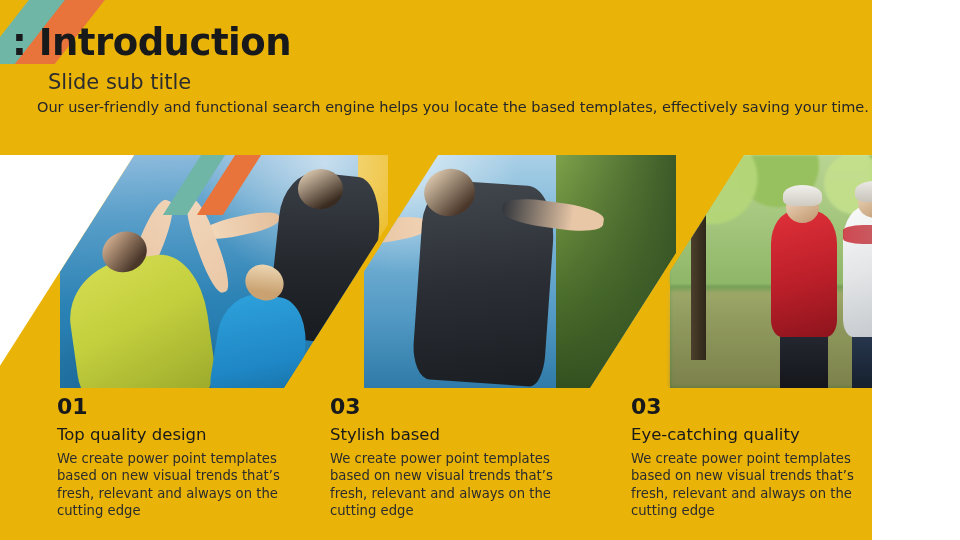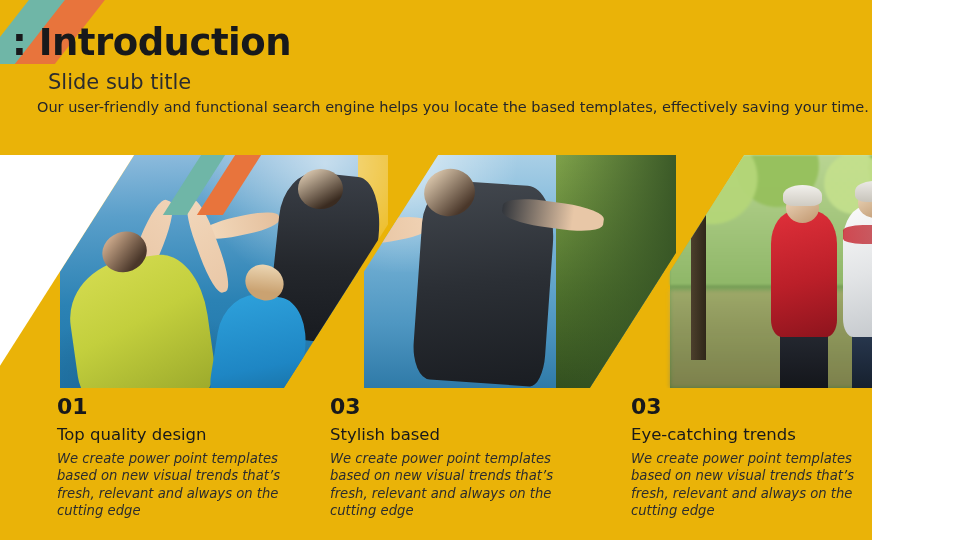--- a/index.html
+++ b/index.html
@@ -379,21 +379,20 @@
     line-height: 1;
     white-space: nowrap;
   }
   .feature-body {
     margin-top: 6px;
     font-size: 13.2px;
     font-weight: normal;
     color: #2b2c2e;
     line-height: 1.33;
     width: 226px;
-    font-style: italic;
   }
 </style>
 </head>
 <body>
 
 <div id="slide">
 
   <div id="header">
     <div class="deco-stripe" id="deco-teal-top"></div>
     <div class="deco-stripe" id="deco-orange-top"></div>
@@ -470,18 +469,18 @@
     </div>
 
     <div class="feature" id="feature-1">
       <div class="feature-number">03</div>
       <div class="feature-title">Stylish based</div>
       <div class="feature-body">We create power point templates based on new visual trends that’s fresh, relevant and always on the cutting edge</div>
     </div>
 
     <div class="feature" id="feature-2">
       <div class="feature-number">03</div>
-      <div class="feature-title">Eye-catching trends</div>
+      <div class="feature-title">Eye-catching quality</div>
       <div class="feature-body">We create power point templates based on new visual trends that’s fresh, relevant and always on the cutting edge</div>
     </div>
   </div>
 
 </div>
 
 </body></html>

